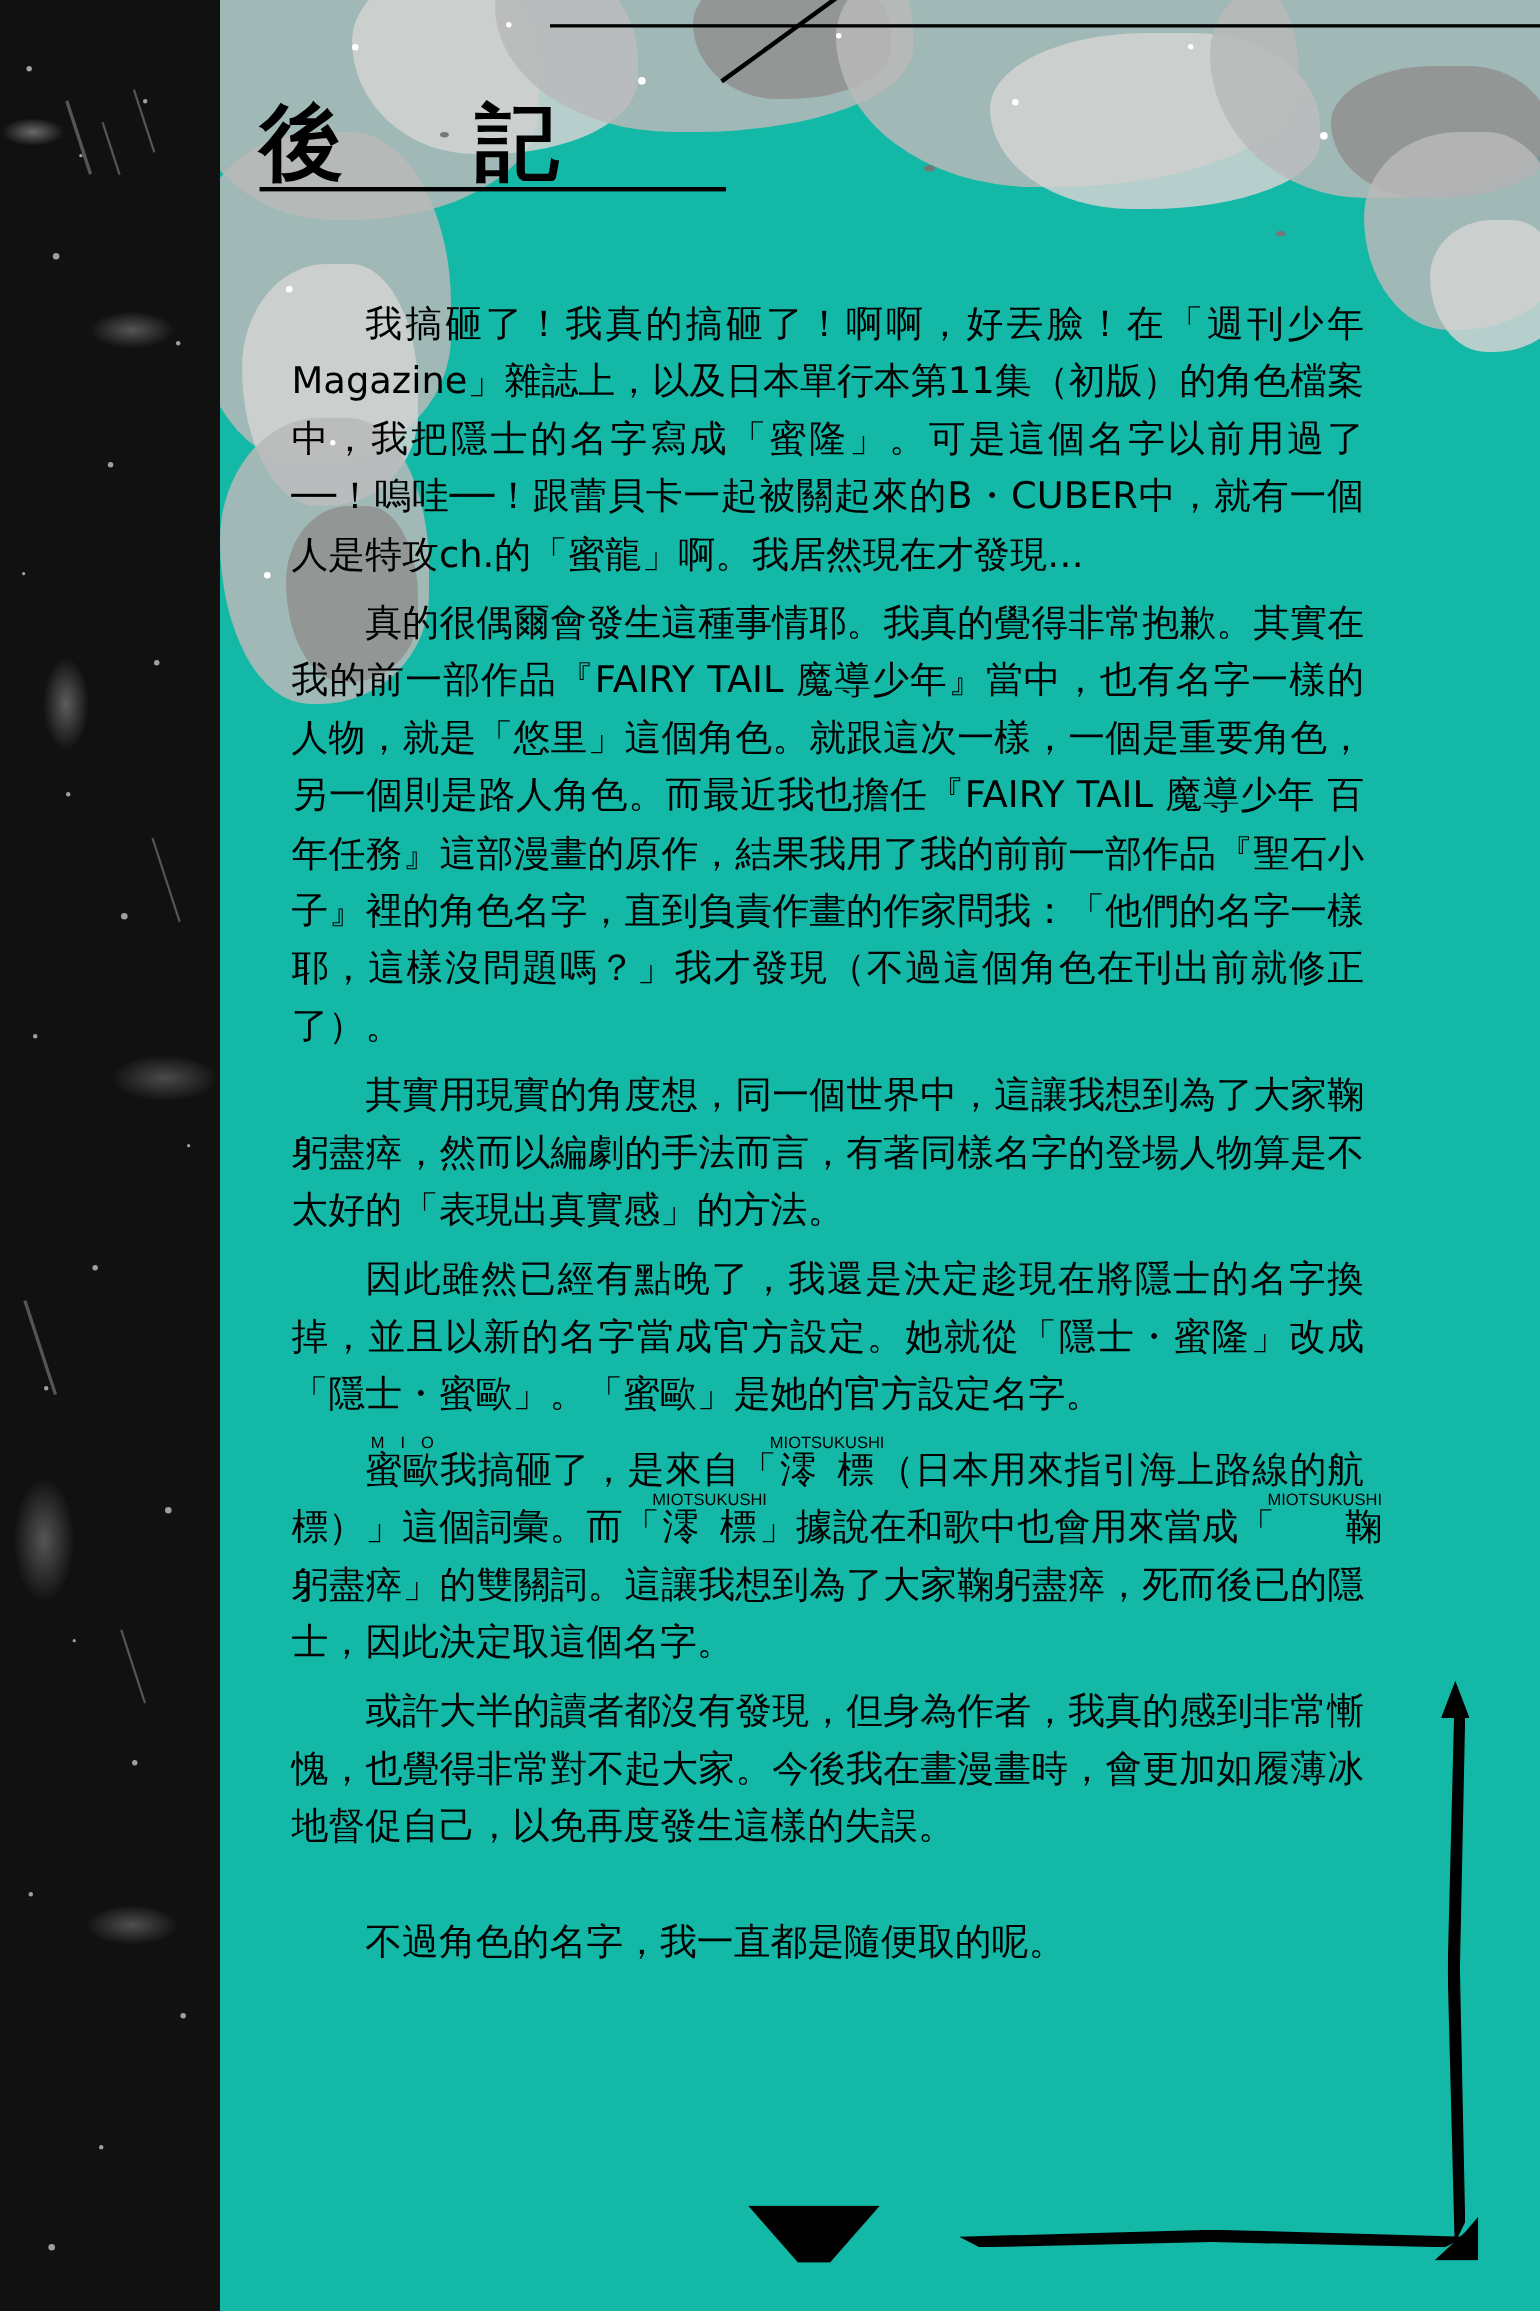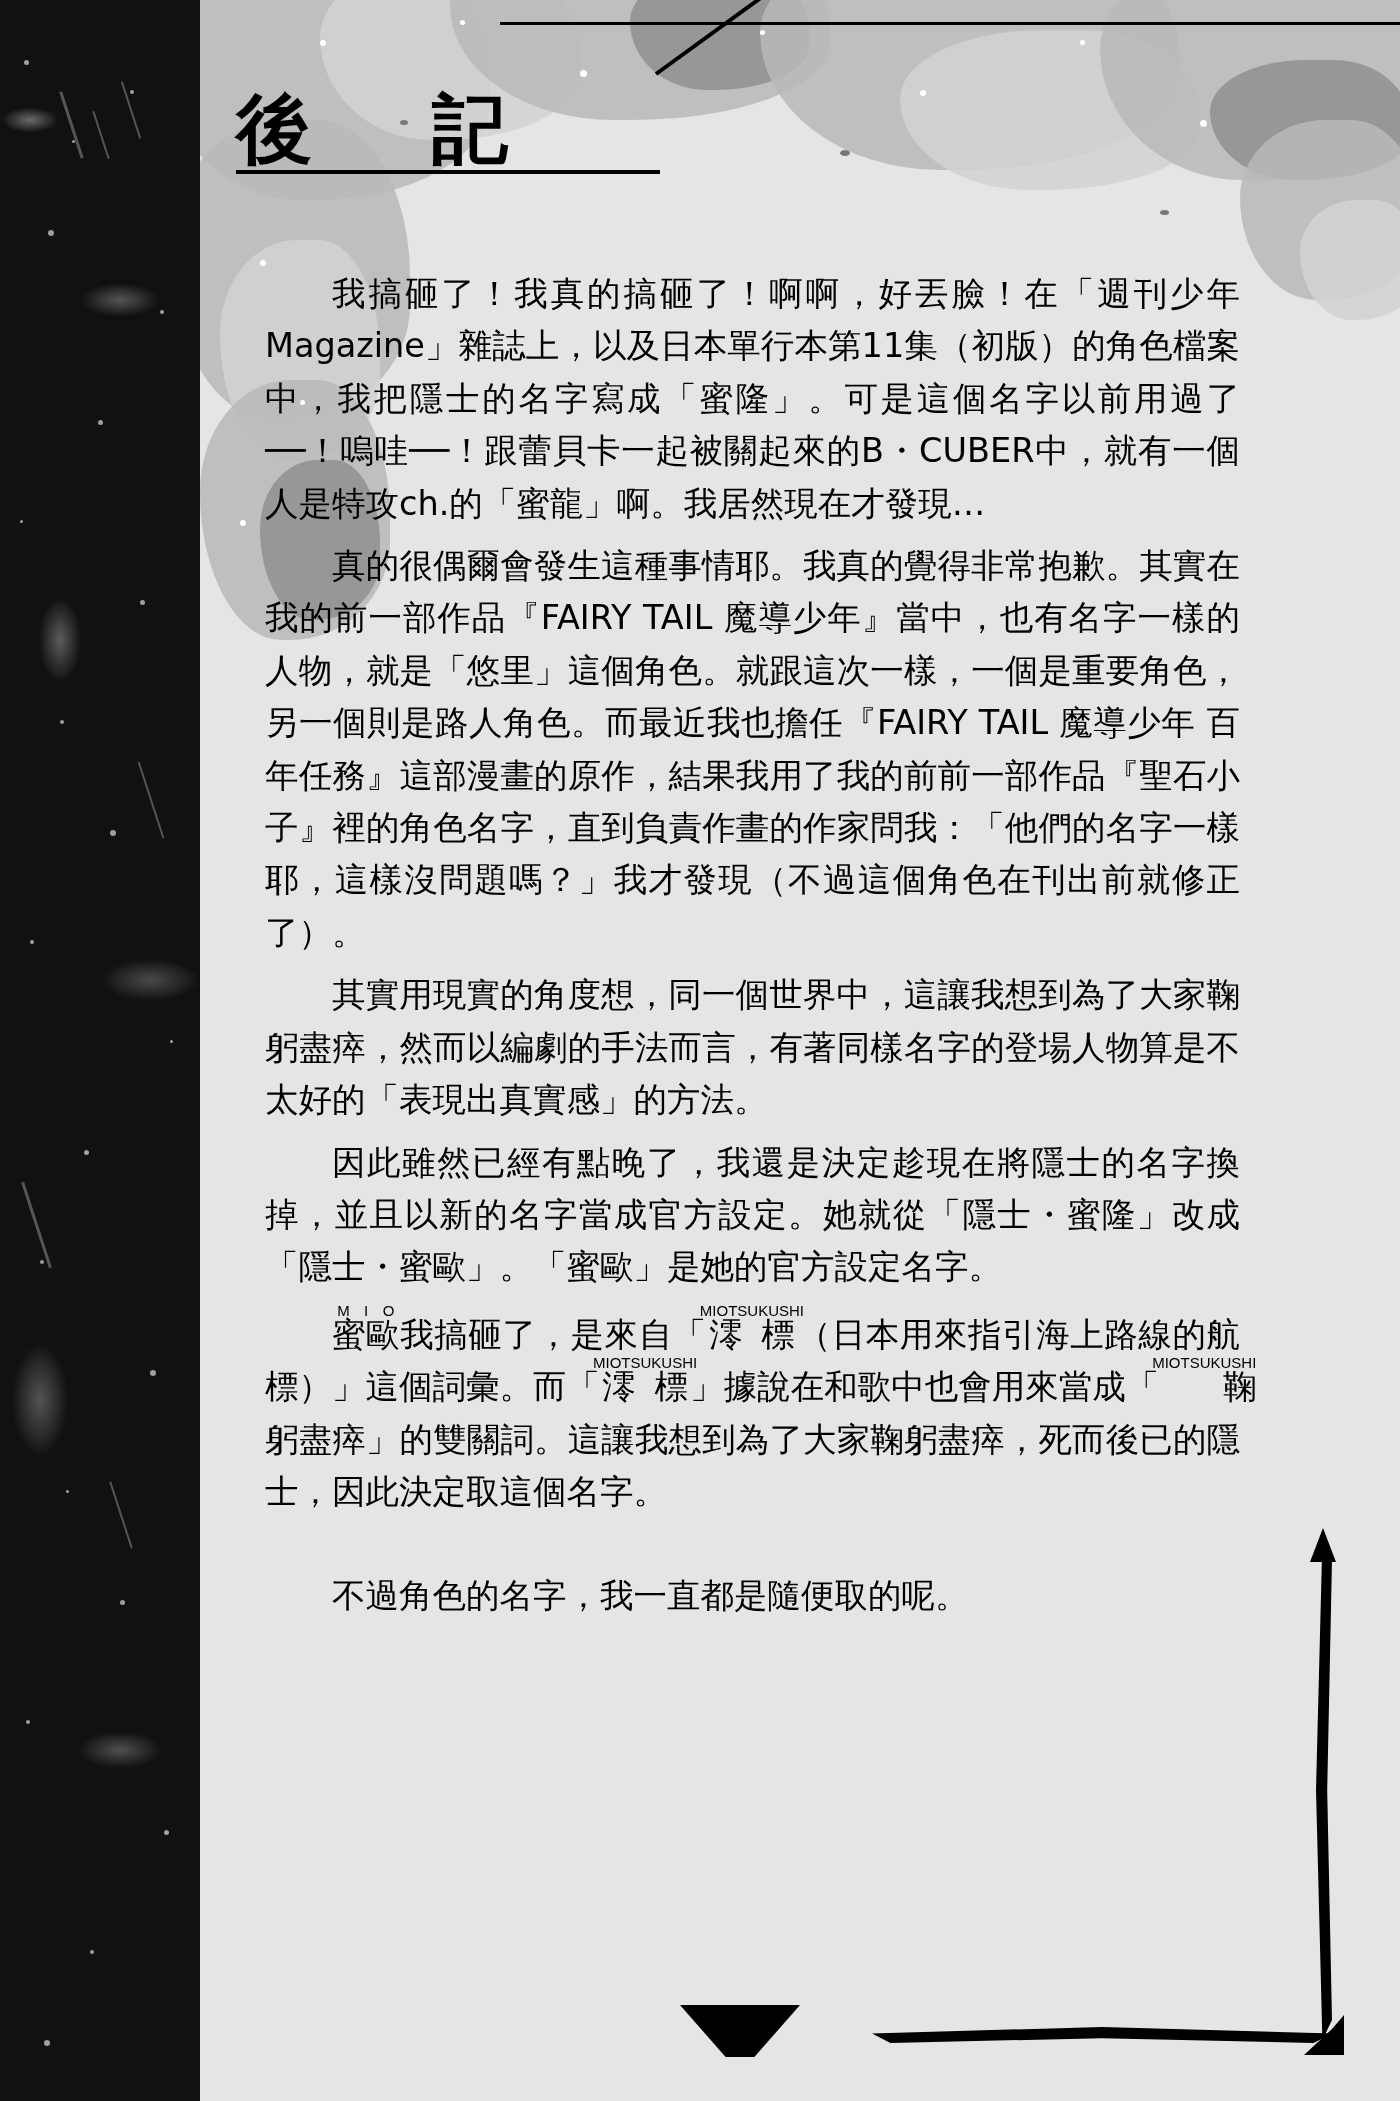--- a/index.html
+++ b/index.html
@@ -5,21 +5,21 @@
   html, body {
     margin: 0;
     padding: 0;
     background: #ffffff;
   }
   .page {
     position: relative;
     width: 1400px;
     height: 2101px;
     overflow: hidden;
-    background: #e5e5e5;
+    background: #14b8a6;
     font-family: "Liberation Sans", sans-serif;
   }
 
   
   .left-band {
     position: absolute;
     left: 0;
     top: 0;
     width: 200px;
     height: 2101px;
@@ -268,20 +268,21 @@
   <div class="title-rule-top"></div>
 
   <div class="body-text">
     <p>我搞砸了！我真的搞砸了！啊啊，好丟臉！在「週刊少年Magazine」雜誌上，以及日本單行本第11集（初版）的角色檔案中，我把隱士的名字寫成「蜜隆」。可是這個名字以前用過了──！嗚哇──！跟蕾貝卡一起被關起來的B・CUBER中，就有一個人是特攻ch.的「蜜龍」啊。我居然現在才發現…</p>
     <p>真的很偶爾會發生這種事情耶。我真的覺得非常抱歉。其實在我的前一部作品『FAIRY TAIL 魔導少年』當中，也有名字一樣的人物，就是「悠里」這個角色。就跟這次一樣，一個是重要角色，另一個則是路人角色。而最近我也擔任『FAIRY TAIL 魔導少年 百年任務』這部漫畫的原作，結果我用了我的前前一部作品『聖石小子』裡的角色名字，直到負責作畫的作家問我：「他們的名字一樣耶，這樣沒問題嗎？」我才發現（不過這個角色在刊出前就修正了）。</p>
     <p>其實用現實的角度想，同一個世界中，這讓我想到為了大家鞠躬盡瘁，然而以編劇的手法而言，有著同樣名字的登場人物算是不太好的「表現出真實感」的方法。</p>
     <p>因此雖然已經有點晚了，我還是決定趁現在將隱士的名字換掉，並且以新的名字當成官方設定。她就從「隱士・蜜隆」改成「隱士・蜜歐」。「蜜歐」是她的官方設定名字。</p>
     <p>
       <ruby><span>蜜歐</span><rt>M I O</rt></ruby><span>我搞砸了，是來自「</span><ruby><span>澪標</span><rt>MIOTSUKUSHI</rt></ruby><span>（日本用來指引海上路線的航標）」這個詞彙。而「</span><ruby><span>澪標</span><rt>MIOTSUKUSHI</rt></ruby><span>」據說在和歌中也會用來當成「</span><ruby><span>鞠躬盡瘁</span><rt>MIOTSUKUSHI</rt></ruby><span>」的雙關詞。這讓我想到為了大家鞠躬盡瘁，死而後已的隱士，因此決定取這個名字。</span>
     </p>
+    <p>或許大半的讀者都沒有發現，但身為作者，我真的感到非常慚愧，也覺得非常對不起大家。今後我在畫漫畫時，會更加如履薄冰地督促自己，以免再度發生這樣的失誤。</p>
     <p class="gap">不過角色的名字，我一直都是隨便取的呢。</p>
   </div>
 
   <div class="deco deco-tip"></div>
   <div class="deco deco-v"></div>
   <div class="deco deco-h"></div>
   <div class="deco deco-corner"></div>
   <div class="deco deco-arrow"></div>
 
 </div>

